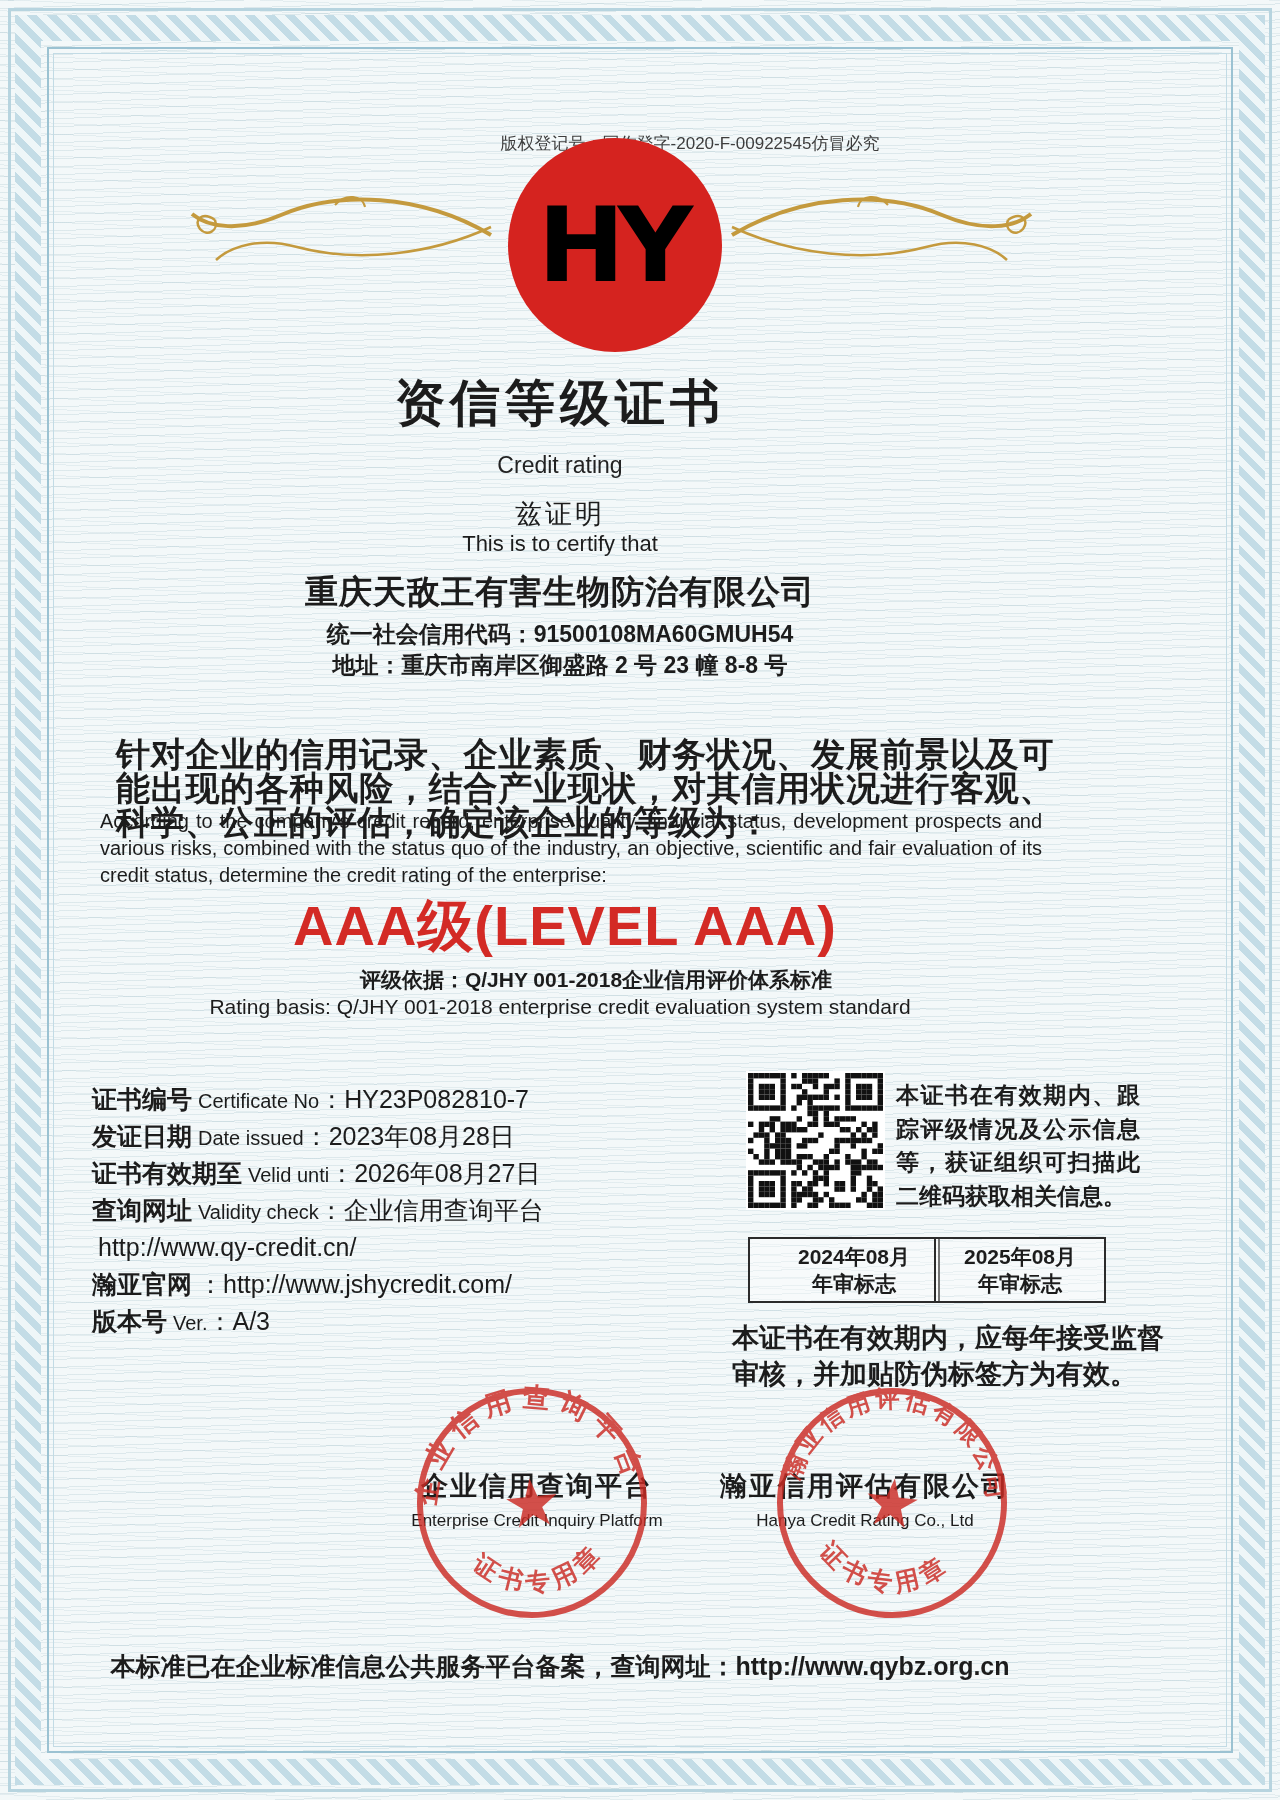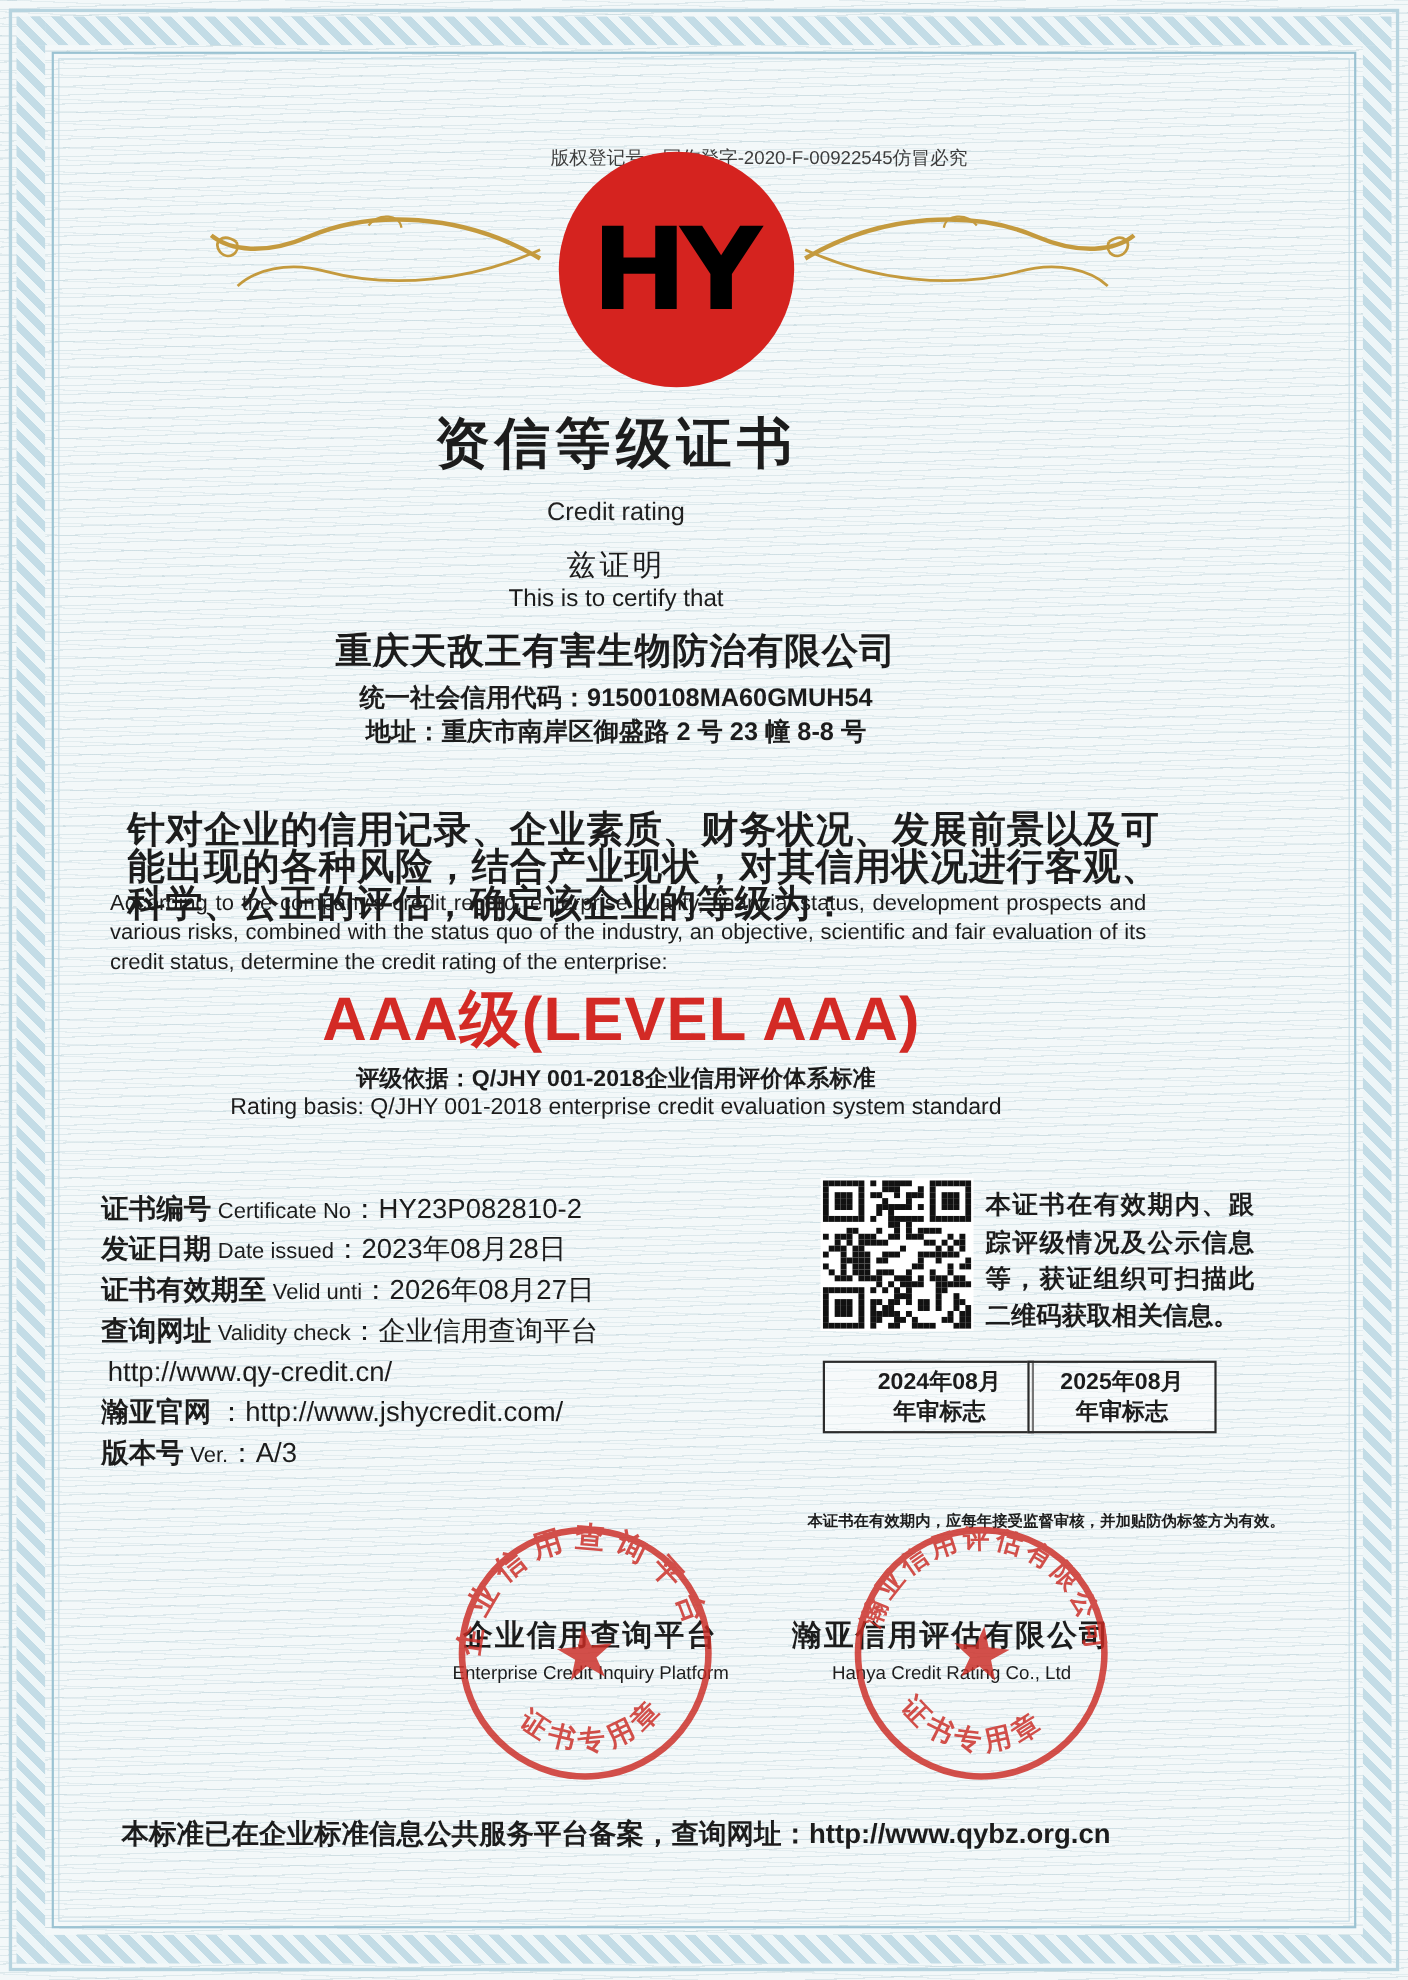--- a/index.html
+++ b/index.html
@@ -36,39 +36,39 @@
   .company{top:570px;font-size:33px;font-weight:800;letter-spacing:1px;}
   .code{top:619px;font-size:23px;font-weight:600;}
   .addr{top:650px;font-size:23px;font-weight:600;}
   
   .stmt-cn{top:737px;left:116px;width:938px;font-size:34px;line-height:34px;
     text-align:justify;font-weight:600;letter-spacing:.5px;}
   .stmt-en{top:808px;left:100px;width:942px;font-size:20px;line-height:27px;text-align:justify;}
   
   .level{top:889px;left:0;width:1130px;text-align:center;font-size:56px;font-weight:800;
     color:#d32a25;letter-spacing:1px;}
-  .basis-cn{top:966px;font-size:21px;font-weight:700;}
+  .basis-cn{top:966px;font-size:21px;font-weight:700;margin-left:36px;}
   .basis-en{top:995px;font-size:21px;}
   
   .details{top:1086px;left:92px;width:620px;}
   .detail-line{margin-bottom:7px;white-space:nowrap;line-height:26px;}
   .dl-cn{font-size:25px;font-weight:700;margin-right:6px;}
   .dl-en{font-size:20px;}
   .dl-val{font-size:25px;}
   
   .qr-wrap{top:1071px;left:746px;width:139px;height:139px;background:#fff;padding:0;}
   .qr-wrap svg{display:block;margin:2px;}
   .qr-note{top:1079px;left:896px;width:244px;font-size:23px;line-height:33.5px;
     text-align:justify;font-weight:600;}
   .mark-box{top:1237px;width:168px;height:62px;border:2px solid #2b2b2b;background:rgba(255,255,255,.35);
     display:flex;flex-direction:column;align-items:center;justify-content:center;
     font-size:21px;line-height:27px;font-weight:600;}
   .mark-1{left:748px;padding-left:20px;} .mark-2{left:934px;}
-  .supervision{top:1320px;left:732px;width:436px;text-align:right;font-size:14px;
-    line-height:36px;font-weight:600;margin-top:44px;}
+  .supervision{top:1320px;left:732px;width:436px;text-align:left;font-size:27px;
+    line-height:36px;font-weight:600;}
   
   .org{top:1468px;width:420px;text-align:center;}
   .org-left{left:327px;} .org-right{left:655px;}
   .org-cn{font-size:27px;font-weight:800;letter-spacing:2px;}
   .org-en{font-size:17px;margin-top:7px;}
   .seal{width:240px;height:240px;color:#cb2b24;opacity:.82;}
   .seal-left{top:1383px;left:412px;transform:rotate(-6deg);}
   .seal-right{top:1383px;left:772px;transform:rotate(7deg);}
   
   .filing{top:1650px;font-size:25px;font-weight:700;}
@@ -116,21 +116,21 @@
 
   <div class="abs stmt-cn">针对企业的信用记录、企业素质、财务状况、发展前景以及可能出现的各种风险，结合产业现状，对其信用状况进行客观、科学、公正的评估，确定该企业的等级为：</div>
   <div class="abs stmt-en">According to the company's credit record, enterprise quality, financial status, development prospects and various risks, combined with the status quo of the industry, an objective, scientific and fair evaluation of its credit status, determine the credit rating of the enterprise:</div>
 
   <div class="abs level">AAA级(LEVEL AAA)</div>
   <div class="abs cx basis-cn">评级依据：Q/JHY 001-2018企业信用评价体系标准</div>
   <div class="abs cx basis-en">Rating basis: Q/JHY 001-2018 enterprise credit evaluation system standard</div>
 
   <div class="abs details">
     <div class="detail-line">
-      <span class="dl-cn">证书编号</span><span class="dl-en">Certificate No</span><span class="dl-val">：HY23P082810-2</span>
+      <span class="dl-cn">证书编号</span><span class="dl-en">Certificate No</span><span class="dl-val">：HY23P082810-7</span>
     </div>
     <div class="detail-line">
       <span class="dl-cn">发证日期</span><span class="dl-en">Date issued</span><span class="dl-val">：2023年08月28日</span>
     </div>
     <div class="detail-line">
       <span class="dl-cn">证书有效期至</span><span class="dl-en">Velid unti</span><span class="dl-val">：2026年08月27日</span>
     </div>
     <div class="detail-line">
       <span class="dl-cn">查询网址</span><span class="dl-en">Validity check</span><span class="dl-val">：企业信用查询平台</span>
     </div>

